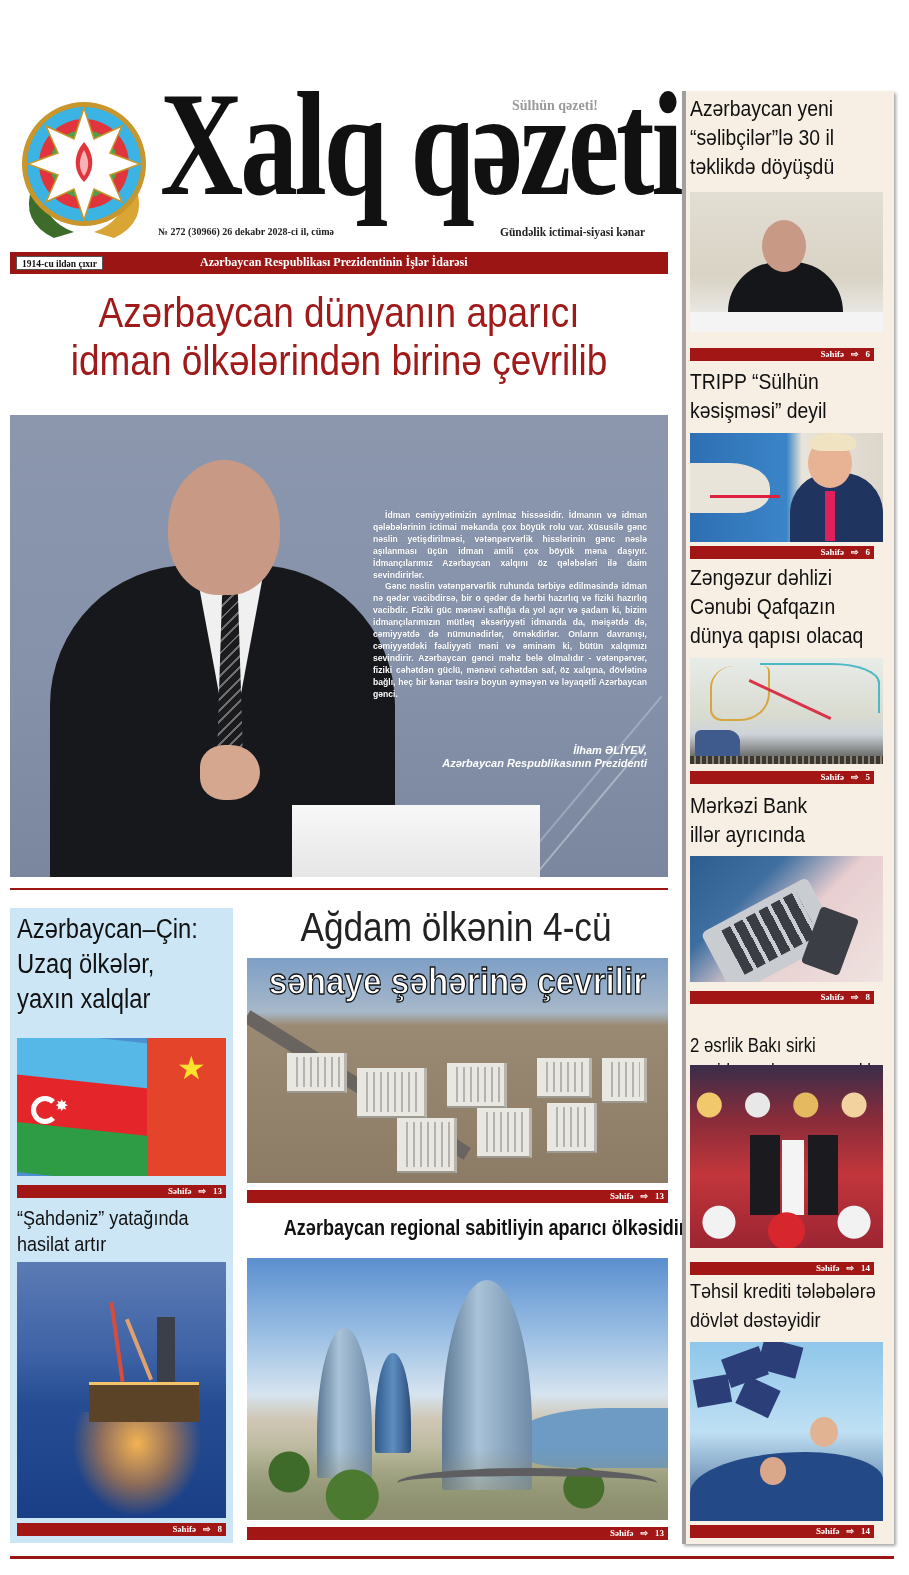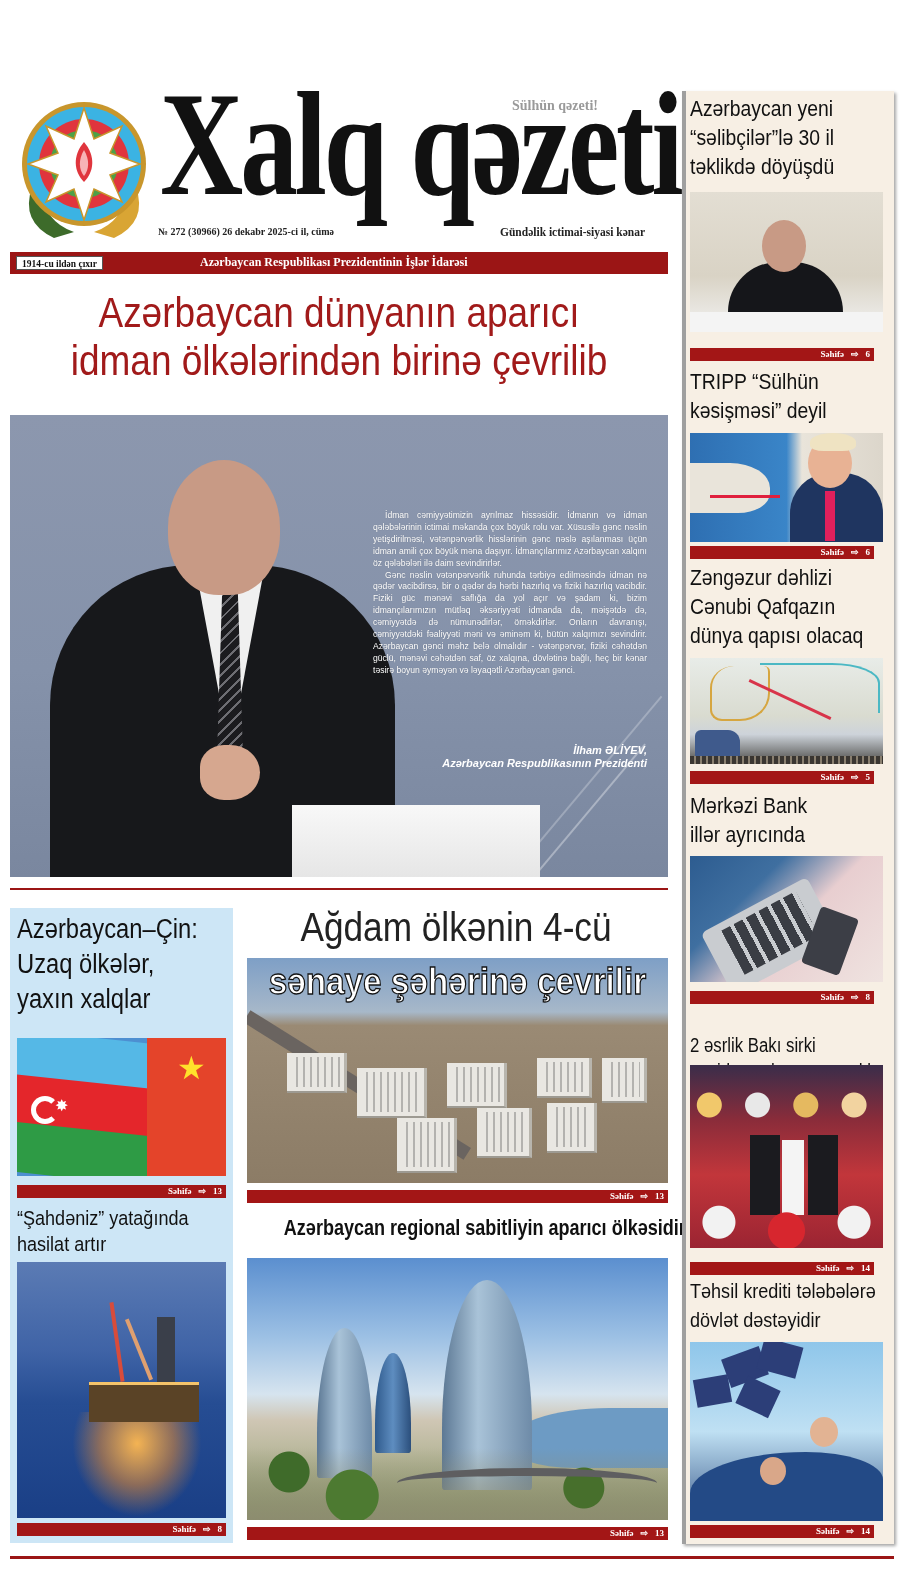--- a/index.html
+++ b/index.html
@@ -31,21 +31,21 @@
     background: linear-gradient(180deg, #8c97ae 0%, #8592aa 55%, #7a879f 100%); }
   .hero-streak1 { right: -20px; bottom: 40px; width: 240px; height: 2px; background: rgba(255,255,255,0.35); transform: rotate(-50deg); }
   .hero-streak2 { right: -40px; bottom: 80px; width: 260px; height: 2px; background: rgba(255,255,255,0.25); transform: rotate(-50deg); }
   .person-body { left: 40px; top: 150px; width: 345px; height: 320px; background: #17181b; border-radius: 140px 140px 0 0; }
   .person-shirt { left: 185px; top: 150px; width: 70px; height: 150px; background: #f0f0f0; clip-path: polygon(0 0,100% 0,60% 100%,40% 100%); }
   .person-tie { left: 207px; top: 175px; width: 26px; height: 185px; background: repeating-linear-gradient(135deg,#1b1b1e 0 6px,#6d6d72 6px 8px); clip-path: polygon(20% 0,80% 0,100% 90%,50% 100%,0 90%); }
   .person-head { left: 158px; top: 45px; width: 112px; height: 135px; background: #c89a85; border-radius: 50% 50% 45% 45%; }
   .person-hand { left: 190px; top: 330px; width: 60px; height: 55px; background: #d6a78f; border-radius: 40% 50% 50% 40%; }
   .podium { left: 282px; top: 390px; width: 248px; height: 80px; background: linear-gradient(180deg,#f8f8f8,#e4e4e4); }
   .hero-quote { left: 373px; top: 510px; width: 274px; color: #fff; font-size: 8.6px; line-height: 11.9px; text-align: justify;
-    font-weight: normal; text-shadow: 0 0 1px rgba(0,0,0,0.25); }
+    font-weight: bold; text-shadow: 0 0 1px rgba(0,0,0,0.25); }
   .hero-quote p { text-indent: 12px; }
   .quote-sign { left: 400px; top: 744px; width: 247px; text-align: right; color: #fff; font-style: italic; font-weight: bold; font-size: 11px; line-height: 13px; }
 
   .rule { height: 2px; background: #9b1515; }
 
   
   .blue-box { left: 10px; top: 908px; width: 223px; height: 635px; background: #cde6f6; }
   .blue-headline { left: 17px; top: 912px; width: 215px; font-size: 27px; line-height: 35px; color: #111;
     transform: scaleX(0.88); transform-origin: left top; white-space: nowrap; }
   .flags-img { left: 17px; top: 1038px; width: 209px; height: 138px; overflow: hidden; background: #4d8fd1; }
@@ -120,21 +120,21 @@
     <circle cx="70" cy="72" r="45" fill="#e0353d"></circle>
     <circle cx="70" cy="72" r="34" fill="#4da047"></circle>
     <polygon fill="#ffffff" stroke="#c8962c" stroke-width="1.5" points="70,16 80,47 108,34 96,61 126,72 96,83 108,110 80,97 70,128 60,97 32,110 44,83 14,72 44,61 32,34 60,47"></polygon>
     <path d="M70 50 C58 64 60 80 70 90 C80 80 82 64 70 50 Z" fill="#e0353d"></path>
     <path d="M70 58 C64 68 65 78 70 84 C75 78 76 68 70 58 Z" fill="#f7b3b6"></path>
   </svg>
 </div>
 
 <div class="abs nameplate">Xalq qəzeti</div>
 <div class="abs slogan">Sülhün qəzeti!</div>
-<div class="abs issue-line">№ 272 (30966) 26 dekabr 2025-ci il, cümə</div>
+<div class="abs issue-line">№ 272 (30966) 26 dekabr 2028-ci il, cümə</div>
 <div class="abs subtitle">Gündəlik ictimai-siyasi kənar</div>
 
 <div class="abs red-bar publisher-bar"></div>
 <div class="abs since-badge">1914-cu ildən çıxır</div>
 <div class="abs publisher-text">Azərbaycan Respublikası Prezidentinin İşlər İdarəsi</div>
 
 <div class="abs main-headline">
   <div>Azərbaycan dünyanın aparıcı</div>
   <div>idman ölkələrindən birinə çevrilib</div>
 </div>

